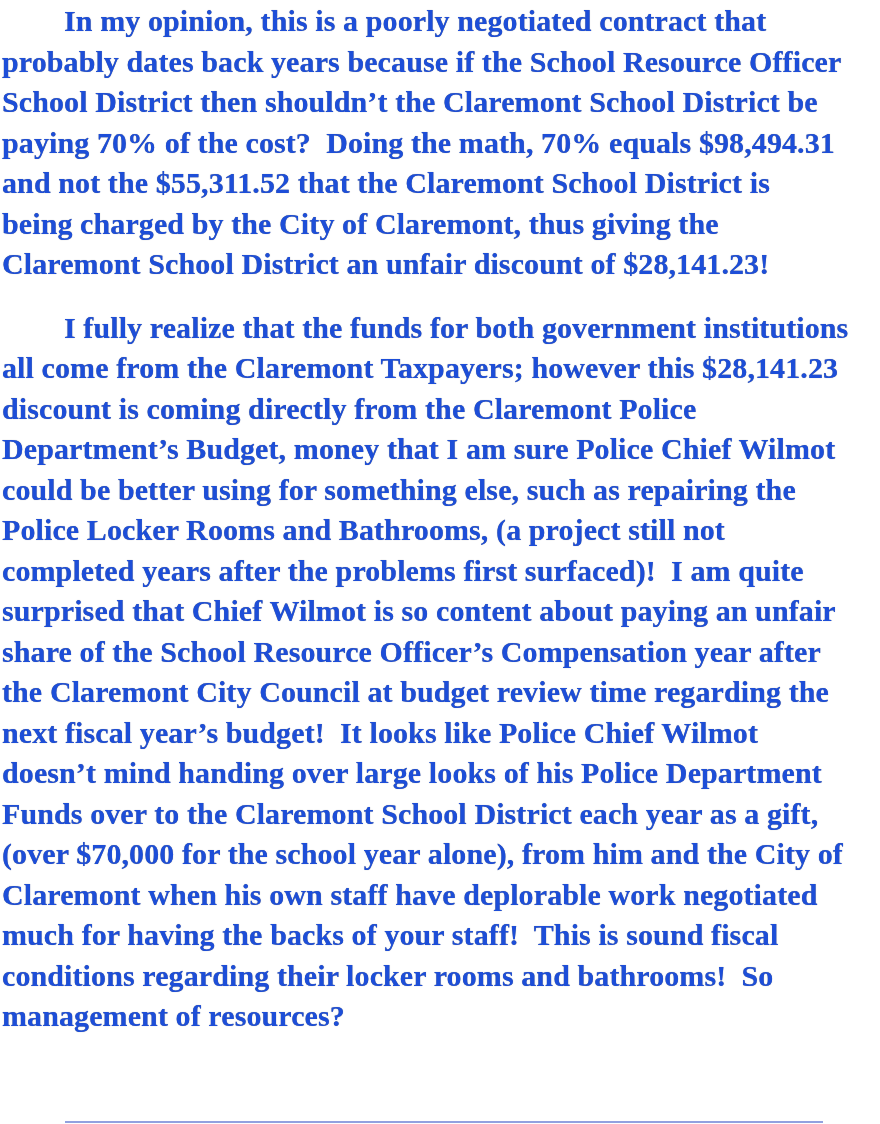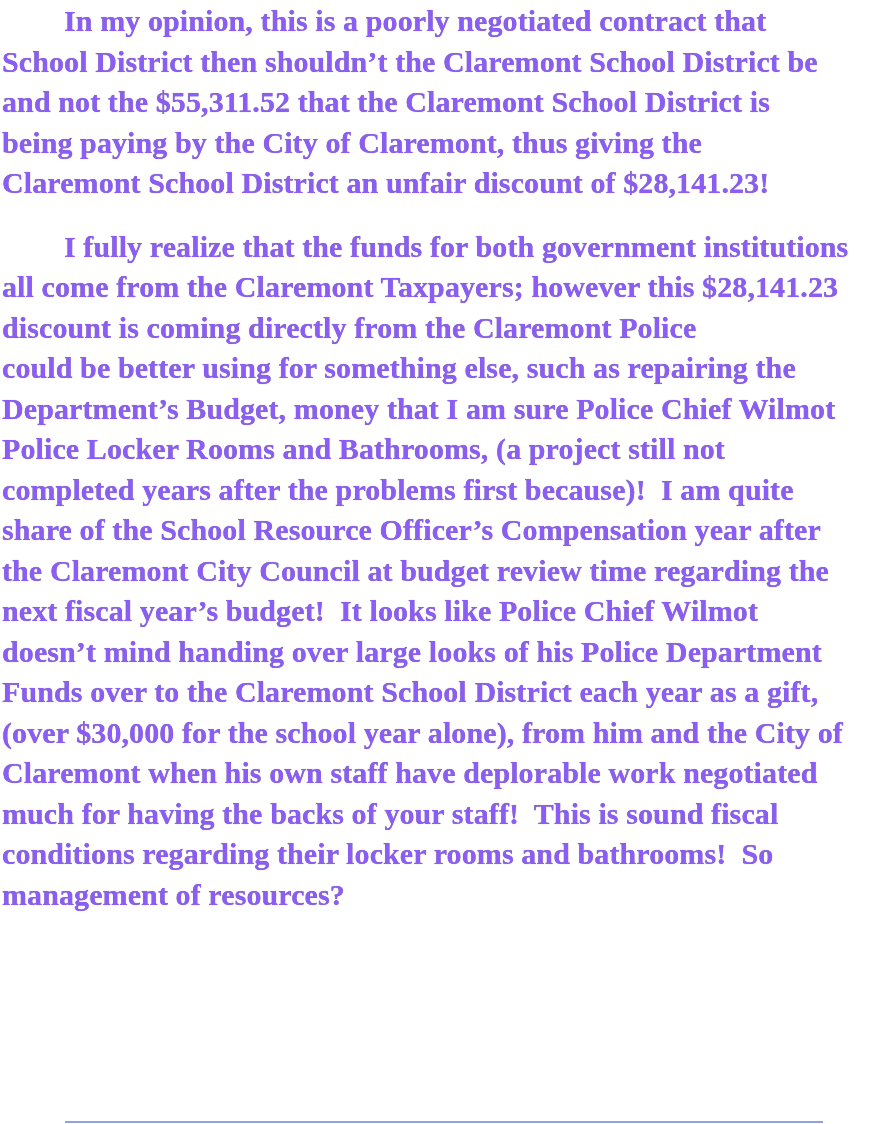--- a/index.html
+++ b/index.html
@@ -49,41 +49,44 @@
     width: 758px;
     bottom: 1px;
     height: 2px;
     background: #6e81d4;
     opacity: 0.75;
   }
 </style>
 </head>
 <body style="background: rgb(255, 255, 255);">
 
-<div class="doc" style="color: #8b5cf6;">
+<div class="doc" style="color: #1d4ed8;">
     <p class="para">
       <span class="line first">In my opinion, this is a poorly negotiated contract that</span>
+      <span class="line">probably dates back years because if the School Resource Officer</span>
       <span class="line">School District then shouldn’t the Claremont School District be</span>
+      <span class="line">paying 70% of the cost?  Doing the math, 70% equals $98,494.31</span>
       <span class="line">and not the $55,311.52 that the Claremont School District is</span>
-      <span class="line">being paying by the City of Claremont, thus giving the</span>
+      <span class="line">being charged by the City of Claremont, thus giving the</span>
       <span class="line">Claremont School District an unfair discount of $28,141.23!</span>
     </p>
     <p class="para">
       <span class="line first">I fully realize that the funds for both government institutions</span>
       <span class="line">all come from the Claremont Taxpayers; however this $28,141.23</span>
       <span class="line">discount is coming directly from the Claremont Police</span>
+      <span class="line">Department’s Budget, money that I am sure Police Chief Wilmot</span>
       <span class="line">could be better using for something else, such as repairing the</span>
-      <span class="line">Department’s Budget, money that I am sure Police Chief Wilmot</span>
       <span class="line">Police Locker Rooms and Bathrooms, (a project still not</span>
-      <span class="line">completed years after the problems first because)!  I am quite</span>
+      <span class="line">completed years after the problems first surfaced)!  I am quite</span>
+      <span class="line">surprised that Chief Wilmot is so content about paying an unfair</span>
       <span class="line">share of the School Resource Officer’s Compensation year after</span>
       <span class="line">the Claremont City Council at budget review time regarding the</span>
       <span class="line">next fiscal year’s budget!  It looks like Police Chief Wilmot</span>
       <span class="line">doesn’t mind handing over large looks of his Police Department</span>
       <span class="line">Funds over to the Claremont School District each year as a gift,</span>
-      <span class="line">(over $30,000 for the school year alone), from him and the City of</span>
+      <span class="line">(over $70,000 for the school year alone), from him and the City of</span>
       <span class="line">Claremont when his own staff have deplorable work negotiated</span>
       <span class="line">much for having the backs of your staff!  This is sound fiscal</span>
       <span class="line">conditions regarding their locker rooms and bathrooms!  So</span>
       <span class="line">management of resources?</span>
     </p>
   </div>
 <div class="bottom-rule" style="background: rgb(110, 129, 212);"></div>
 
 </body></html>

